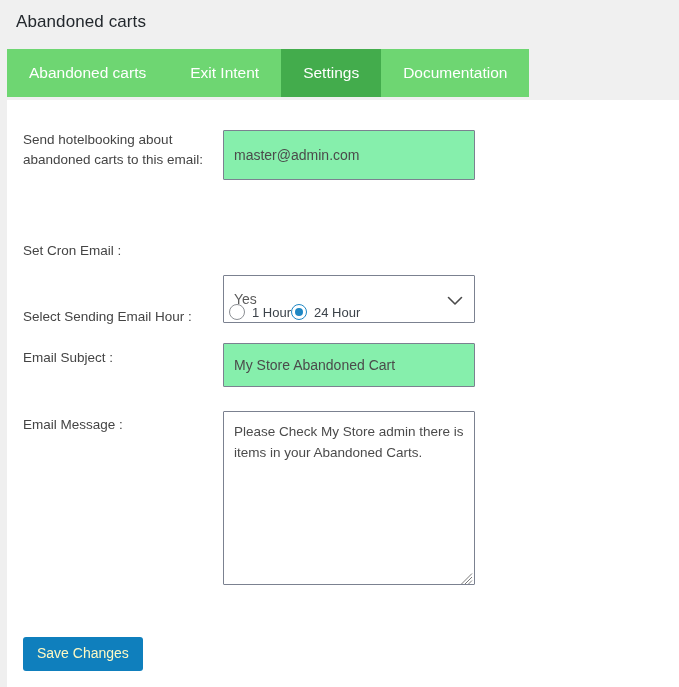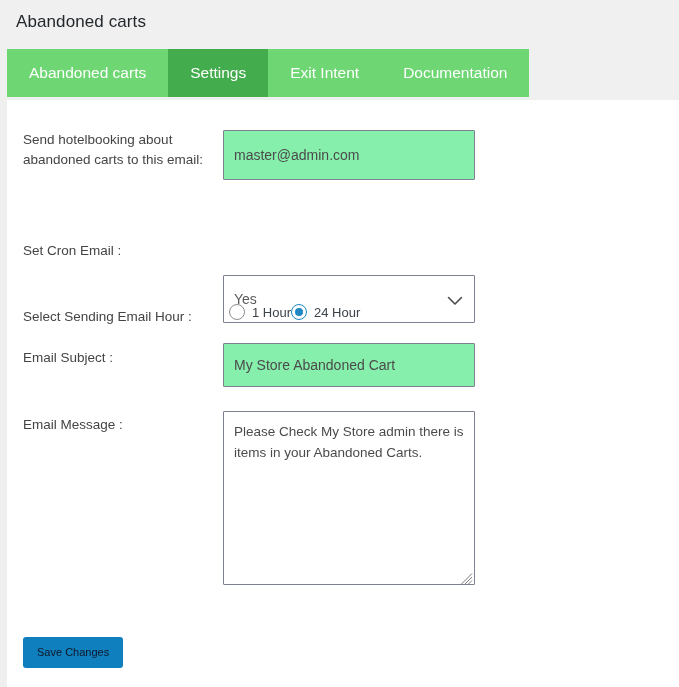--- a/index.html
+++ b/index.html
@@ -240,48 +240,48 @@
     height: 12px;
     pointer-events: none;
   }
 
   
   .save-btn {
     position: absolute;
     left: 16px;
     box-sizing: border-box;
     background: #0f7fbd;
-    color: #0f172a;
+    color: #fef9c3;
     border: none;
     border-radius: 3px;
     font-family: "Liberation Sans", sans-serif;
-    font-size: 11px;
+    font-size: 14px;
     padding: 9px 14px 10px 14px;
     cursor: pointer;
     line-height: 1.1;
     white-space: nowrap;
   }
 </style>
 </head>
 <body>
 
 <div id="app">
 
   <div class="header-band">
     <div class="page-title">Abandoned carts</div>
 
     <div class="tab-strip">
       <div class="tab">
         <span>Abandoned carts</span>
       </div>
+      <div class="tab">
+        <span>Exit Intent</span>
+      </div>
       <div class="tab active">
         <span>Settings</span>
-      </div>
-      <div class="tab">
-        <span>Exit Intent</span>
       </div>
       <div class="tab">
         <span>Documentation</span>
       </div>
     </div>
   </div>
 
   <div class="content-panel">
 
     <div class="row" style="top:30px;">

